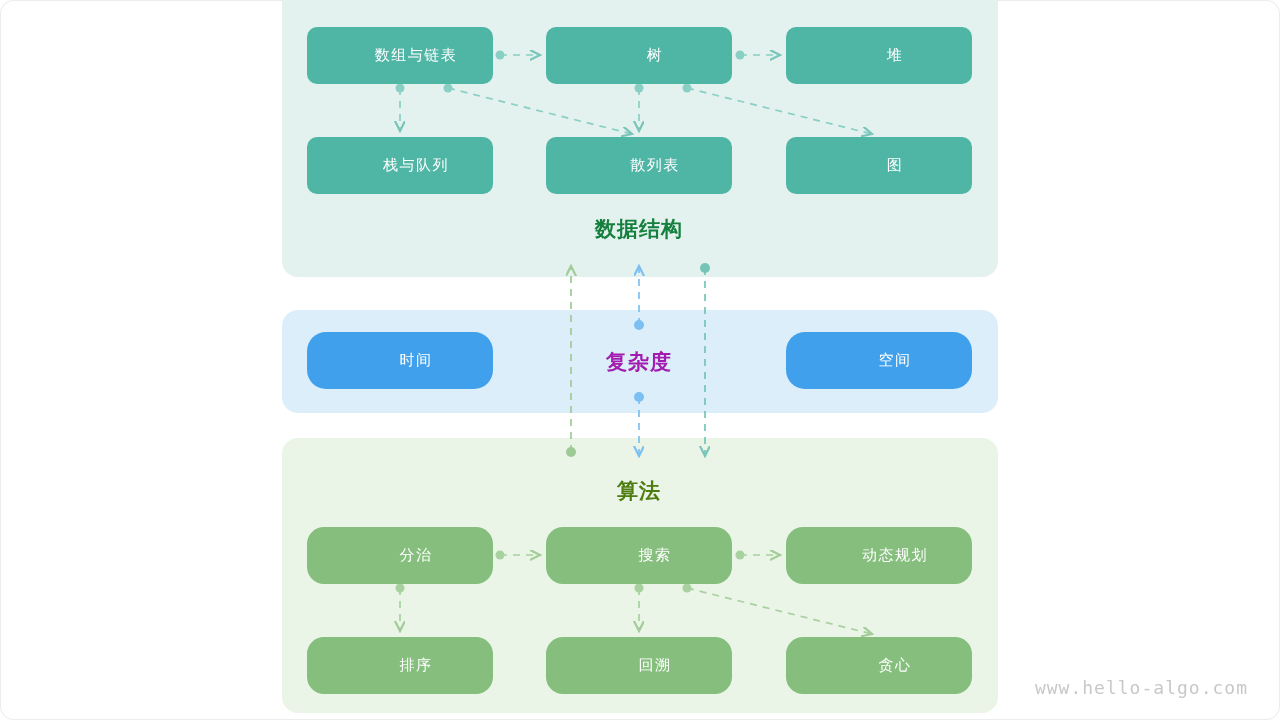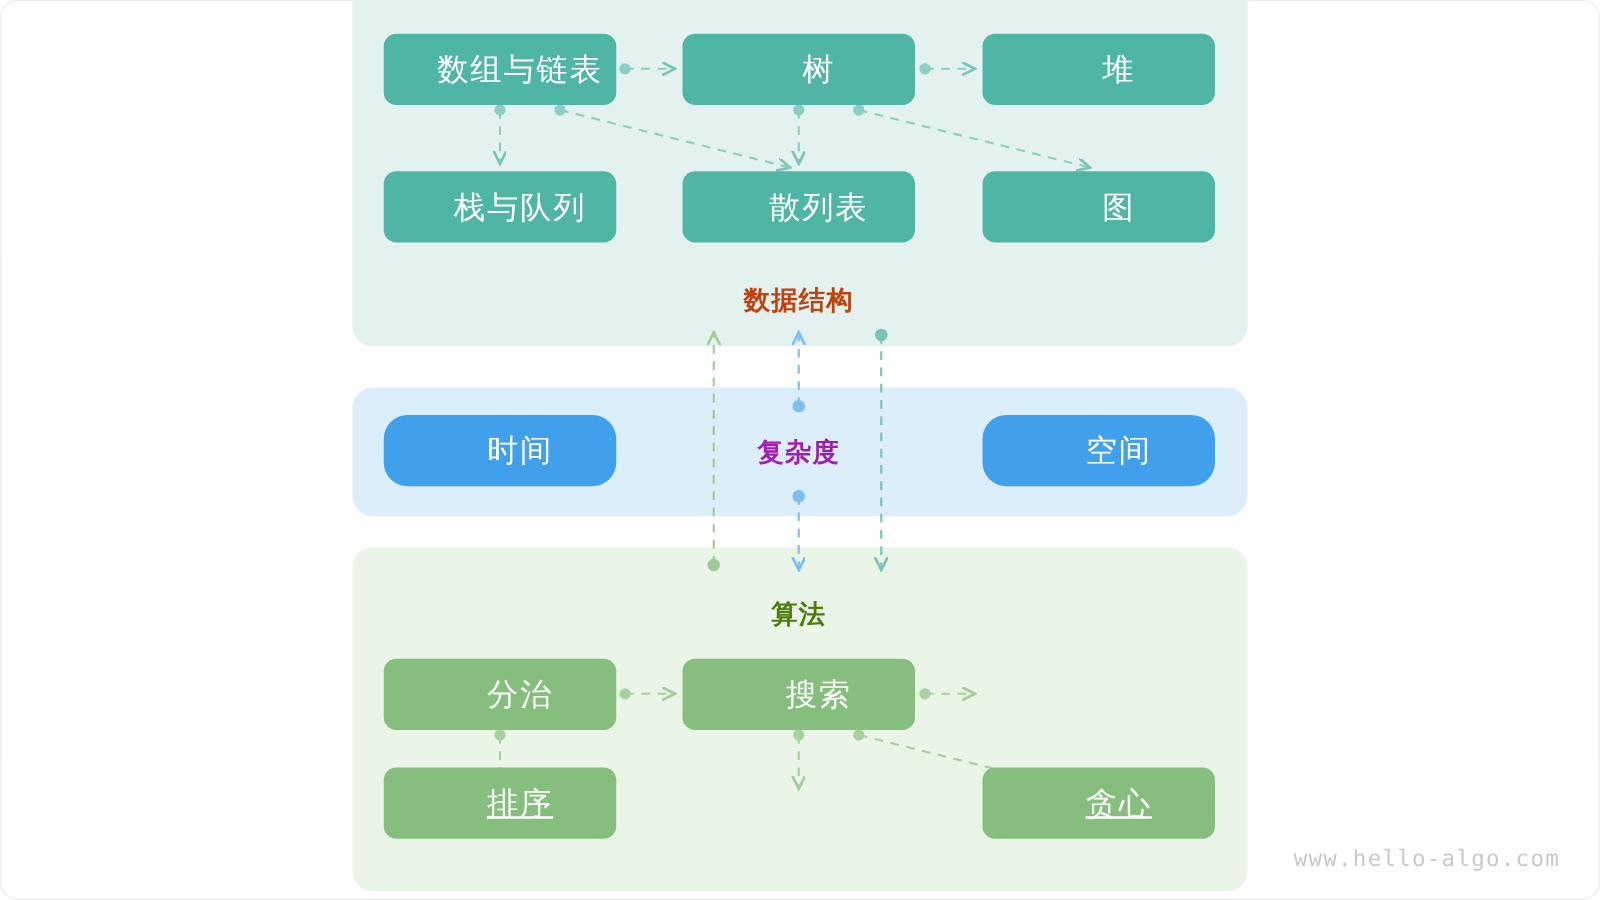--- a/index.html
+++ b/index.html
@@ -37,55 +37,55 @@
 
   
   .panel-title {
     position: absolute;
     font-size: 21px;
     font-weight: bold;
     letter-spacing: 1px;
     white-space: nowrap;
     transform: translateX(-50%);
   }
-  #title-ds      { left: 639px; top: 226px; color: #c2410c; }
+  #title-ds      { left: 639px; top: 215px; color: #15803d; }
   #title-complex { left: 639px; top: 348px; color: #a21caf; }
   #title-algo    { left: 639px; top: 477px; color: #4d7c0f; }
 
   
   .node {
     position: absolute;
     width: 186px;
     height: 57px;
     border-radius: 10px;
     display: flex;
     align-items: center;
     justify-content: center;
     color: #ffffff;
-    font-size: 25px;
+    font-size: 15px;
     letter-spacing: 1.5px;
     white-space: nowrap;
     box-sizing: border-box;
     padding-left: 32px;
   }
   .node.teal  { background: #4fb5a5; }
   .node.blue  { background: #41a0ec; }
-  .node.green { background: #85be7d; }
+  .node.green { background: #85be7d; border-radius: 17px; }
 
   
   .col1 { left: 307px; }
   .col2 { left: 546px; }
   .col3 { left: 786px; }
 
   
   .row-ds1   { top: 27px;  }
   .row-ds2   { top: 137px; }
   .row-cx    { top: 332px; border-radius: 19px; }
   .row-al1   { top: 527px; }
-  .row-al2   { top: 614px; text-decoration: underline; }
+  .row-al2   { top: 637px; }
 
   
   #links {
     position: absolute;
     left: 0;
     top: 0;
     width: 1280px;
     height: 720px;
     pointer-events: none;
   }
@@ -184,20 +184,22 @@
 
   <div class="panel-title" id="title-ds">数据结构</div>
 
   <div class="node blue col1 row-cx">时间</div>
   <div class="node blue col3 row-cx">空间</div>
 
   <div class="panel-title" id="title-complex">复杂度</div>
 
   <div class="node green col1 row-al1">分治</div>
   <div class="node green col2 row-al1">搜索</div>
+  <div class="node green col3 row-al1">动态规划</div>
   <div class="node green col1 row-al2">排序</div>
+  <div class="node green col2 row-al2">回溯</div>
   <div class="node green col3 row-al2">贪心</div>
 
   <div class="panel-title" id="title-algo">算法</div>
 
   <div id="watermark">www.hello-algo.com</div>
 
 </div>
 
 </body></html>

